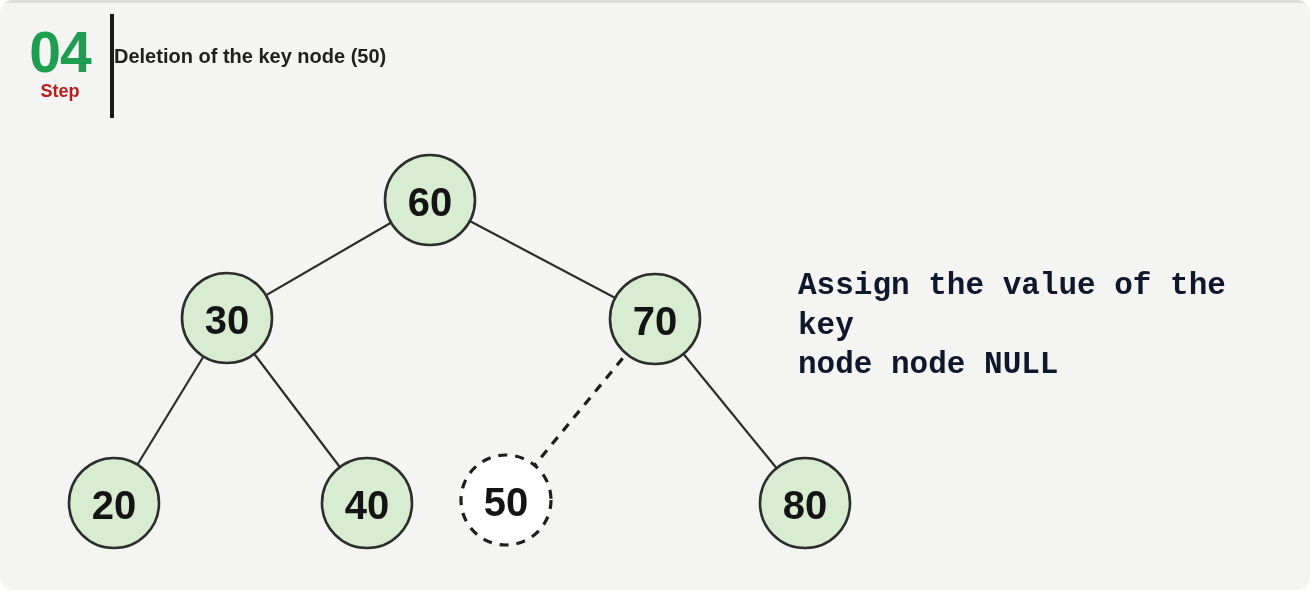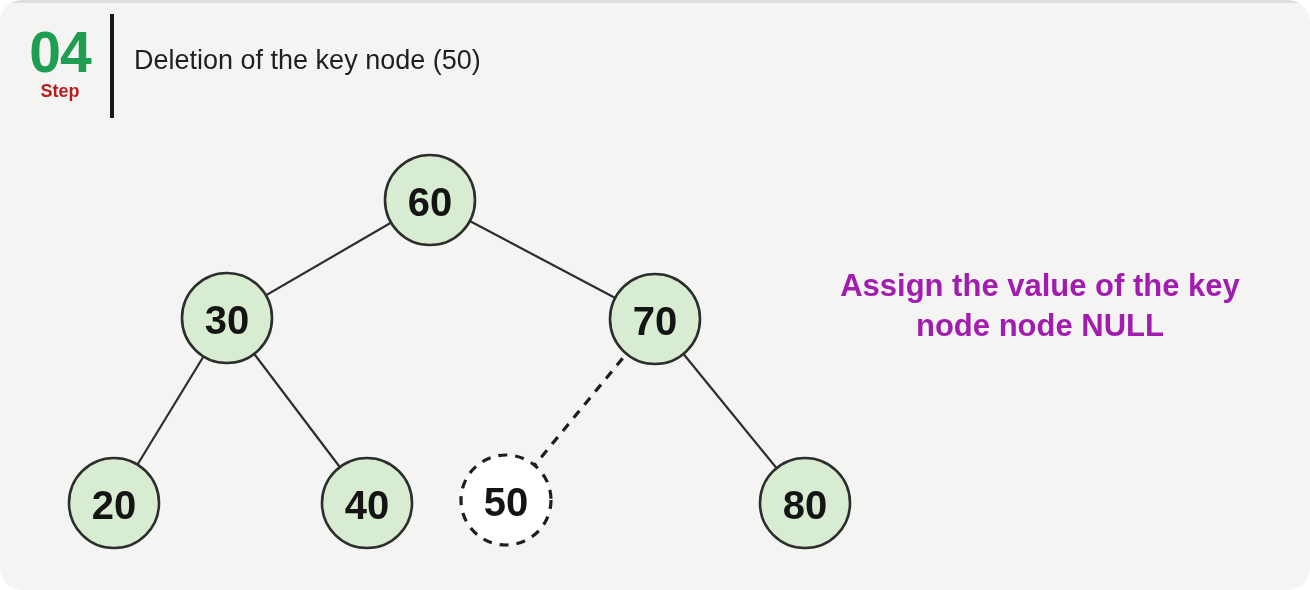--- a/index.html
+++ b/index.html
@@ -7,44 +7,44 @@
     --node-fill:#d7ecd0;
     --node-stroke:#2d2d2d;
     --deleted-fill:#ffffff;
     --bg:#f4f4f3;
     --text-dark:#1f1f1f;
   }
   html,body{margin:0;padding:0;background:#ffffff;}
   body{width:1310px;height:590px;overflow:hidden;font-family:"Liberation Sans","DejaVu Sans",sans-serif;}
   .page{
     position:relative;width:1310px;height:590px;box-sizing:border-box;
-    background:var(--bg);border-radius:22px;overflow:hidden;
+    background:var(--bg);border-radius:13px;overflow:hidden;
   }
   .page::before{
     content:"";position:absolute;top:0;left:0;right:0;height:3px;
     background:#dededd;z-index:3;
   }
   
   .step-header{position:absolute;top:14px;left:20px;display:flex;align-items:flex-start;z-index:2;}
   .step-badge{display:flex;flex-direction:column;align-items:center;width:80px;margin-top:10px;}
   .step-number{font-size:57px;font-weight:800;line-height:1.0;letter-spacing:-1px;color:var(--accent-green);}
   .step-label{font-size:18px;font-weight:700;color:#b91c1c;margin-top:0;}
   .v-divider{width:4px;height:104px;background:#1a1a1a;margin-left:10px;}
-  .title{margin:0;padding-left:20px;margin-top:31px;font-size:27px;font-weight:400;color:var(--text-dark);white-space:nowrap;}
+  .title{margin:0;margin-top:31px;font-size:20px;font-weight:700;color:var(--text-dark);white-space:nowrap;}
   
   #tree-svg{position:absolute;inset:0;width:1310px;height:590px;z-index:1;}
   .edge{stroke:#2d2d2d;stroke-width:2.2;fill:none;}
   .edge.dashed{stroke:#1e1e1e;stroke-width:3.2;stroke-dasharray:9 8;}
   .node{fill:var(--node-fill);stroke:var(--node-stroke);stroke-width:2.6;}
   .node.deleted{fill:var(--deleted-fill);stroke:#1e1e1e;stroke-width:3.2;stroke-dasharray:9 8;}
   .node-label{font-family:"Liberation Sans","DejaVu Sans",sans-serif;font-size:40px;font-weight:700;fill:#141414;}
   
   .annotation{
     position:absolute;left:798px;top:266px;width:484px;z-index:2;
-    text-align:center;font-size:31px;font-weight:700;color:#a21caf;line-height:1.28;
+    text-align:left;font-size:31px;font-weight:700;color:#0f172a;line-height:1.28;font-family:Liberation Mono, monospace;
   }
 </style>
 </head>
 <body>
 
 <div class="page">
 
   <header class="step-header">
     <div class="step-badge">
       <div class="step-number">04</div>

